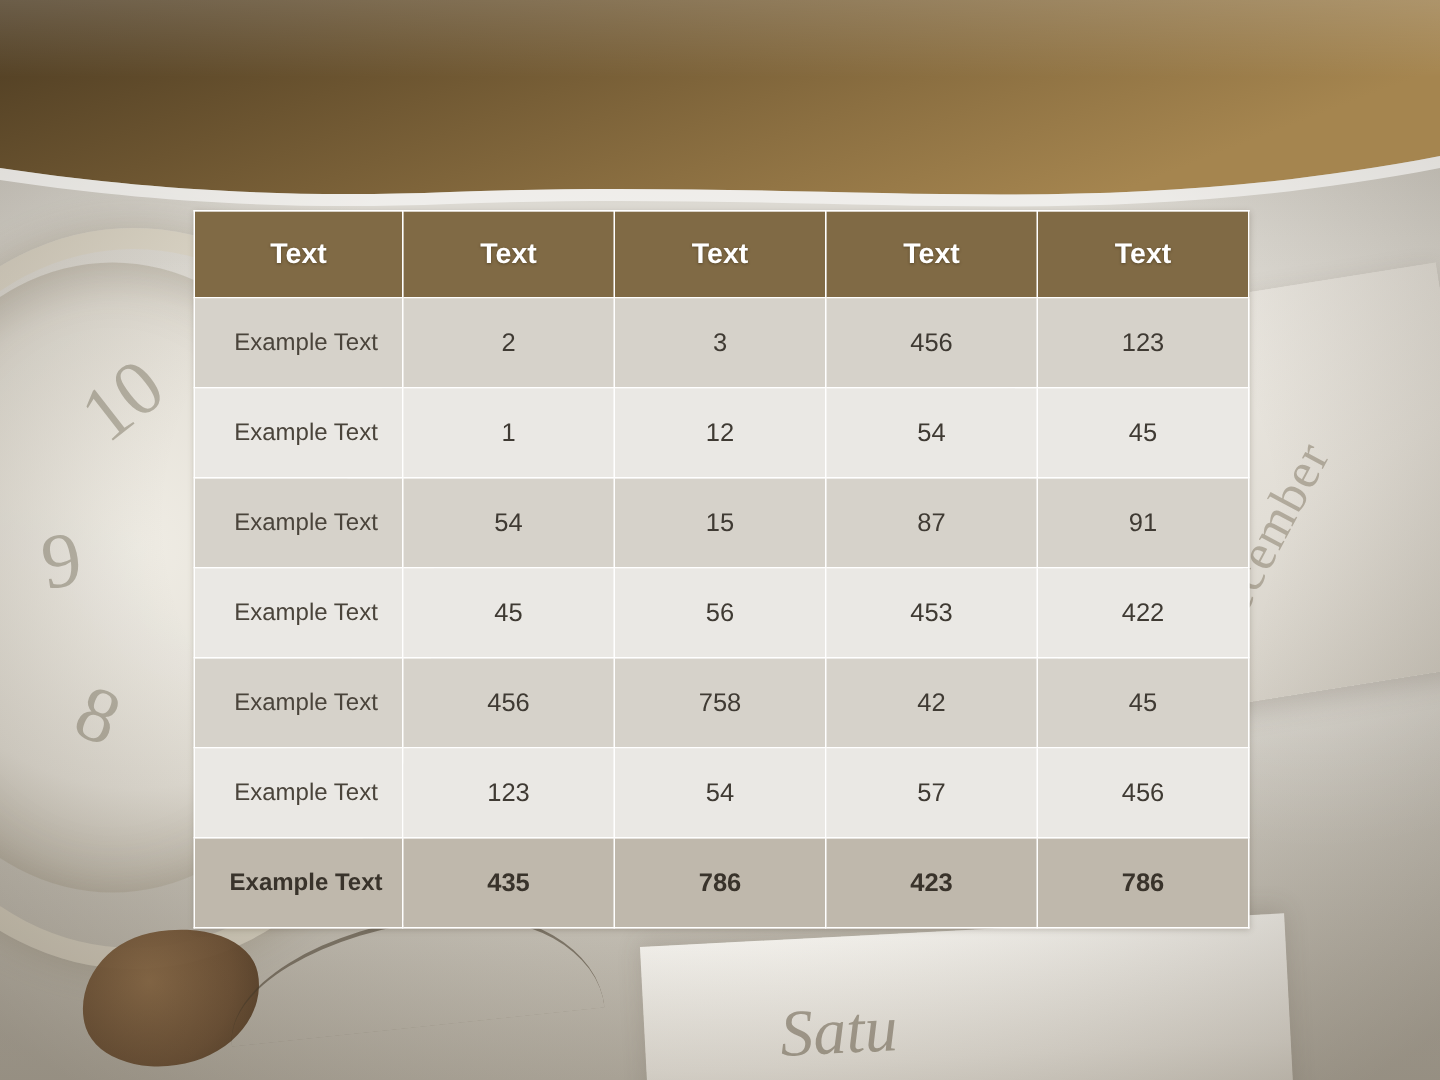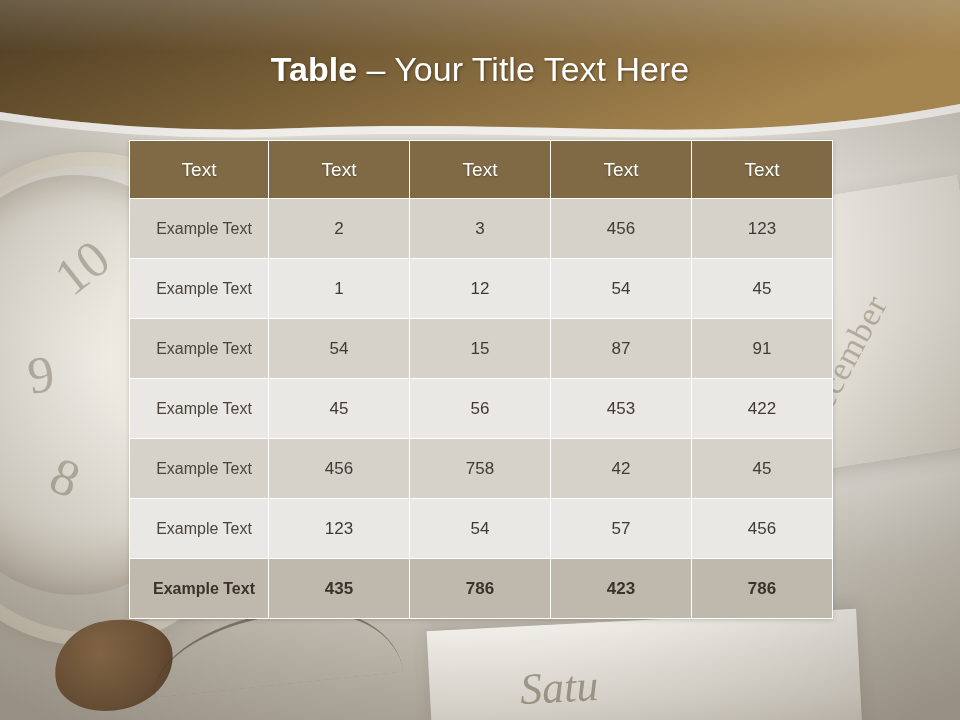--- a/index.html
+++ b/index.html
@@ -171,21 +171,21 @@
     border: 1px solid #ffffff;
     height: 59px;
     text-align: center;
     font-size: 17px;
     color: #3f3a33;
     padding: 0 6px;
   }
   thead th {
     background: #806a45;
     color: #ffffff;
-    font-weight: normal;
+    font-weight: bold;
     font-size: 19px;
     height: 57px;
     text-shadow: 0 1px 2px rgba(40,30,12,0.45);
     border-color: #ffffff;
   }
   col.c0 { width: 139px; }
   col.c1 { width: 141px; }
   col.c2 { width: 141px; }
   col.c3 { width: 141px; }
   col.c4 { width: 141px; }
@@ -236,23 +236,20 @@
           <stop offset="0%" stop-color="#ffffff" stop-opacity="0.18"></stop>
           <stop offset="60%" stop-color="#ffffff" stop-opacity="0.0"></stop>
         </linearGradient>
       </defs>
       <path d="M0,0 L960,0 L960,104 C720,150 560,118 300,128 C180,133 80,124 0,112 Z" fill="url(#bannerGrad)"></path>
       <path d="M0,0 L960,0 L960,70 C700,96 420,86 0,70 Z" fill="url(#bannerShine)"></path>
       <path d="M0,112 C80,124 180,133 300,128 C560,118 720,150 960,104 L960,112 C720,158 560,126 300,136 C180,141 80,132 0,120 Z" fill="#ffffff" fill-opacity="0.55"></path>
     </svg>
   </div>
 
-  <div class="title">
-    <span class="t-strong">Table</span><span class="t-light"> – </span><span class="t-light">Your Title Text Here</span>
-  </div>
 
   <div class="table-wrap">
     <table>
       <colgroup>
         <col class="c0">
           <col class="c1">
           <col class="c2">
           <col class="c3">
           <col class="c4">
       </colgroup>

